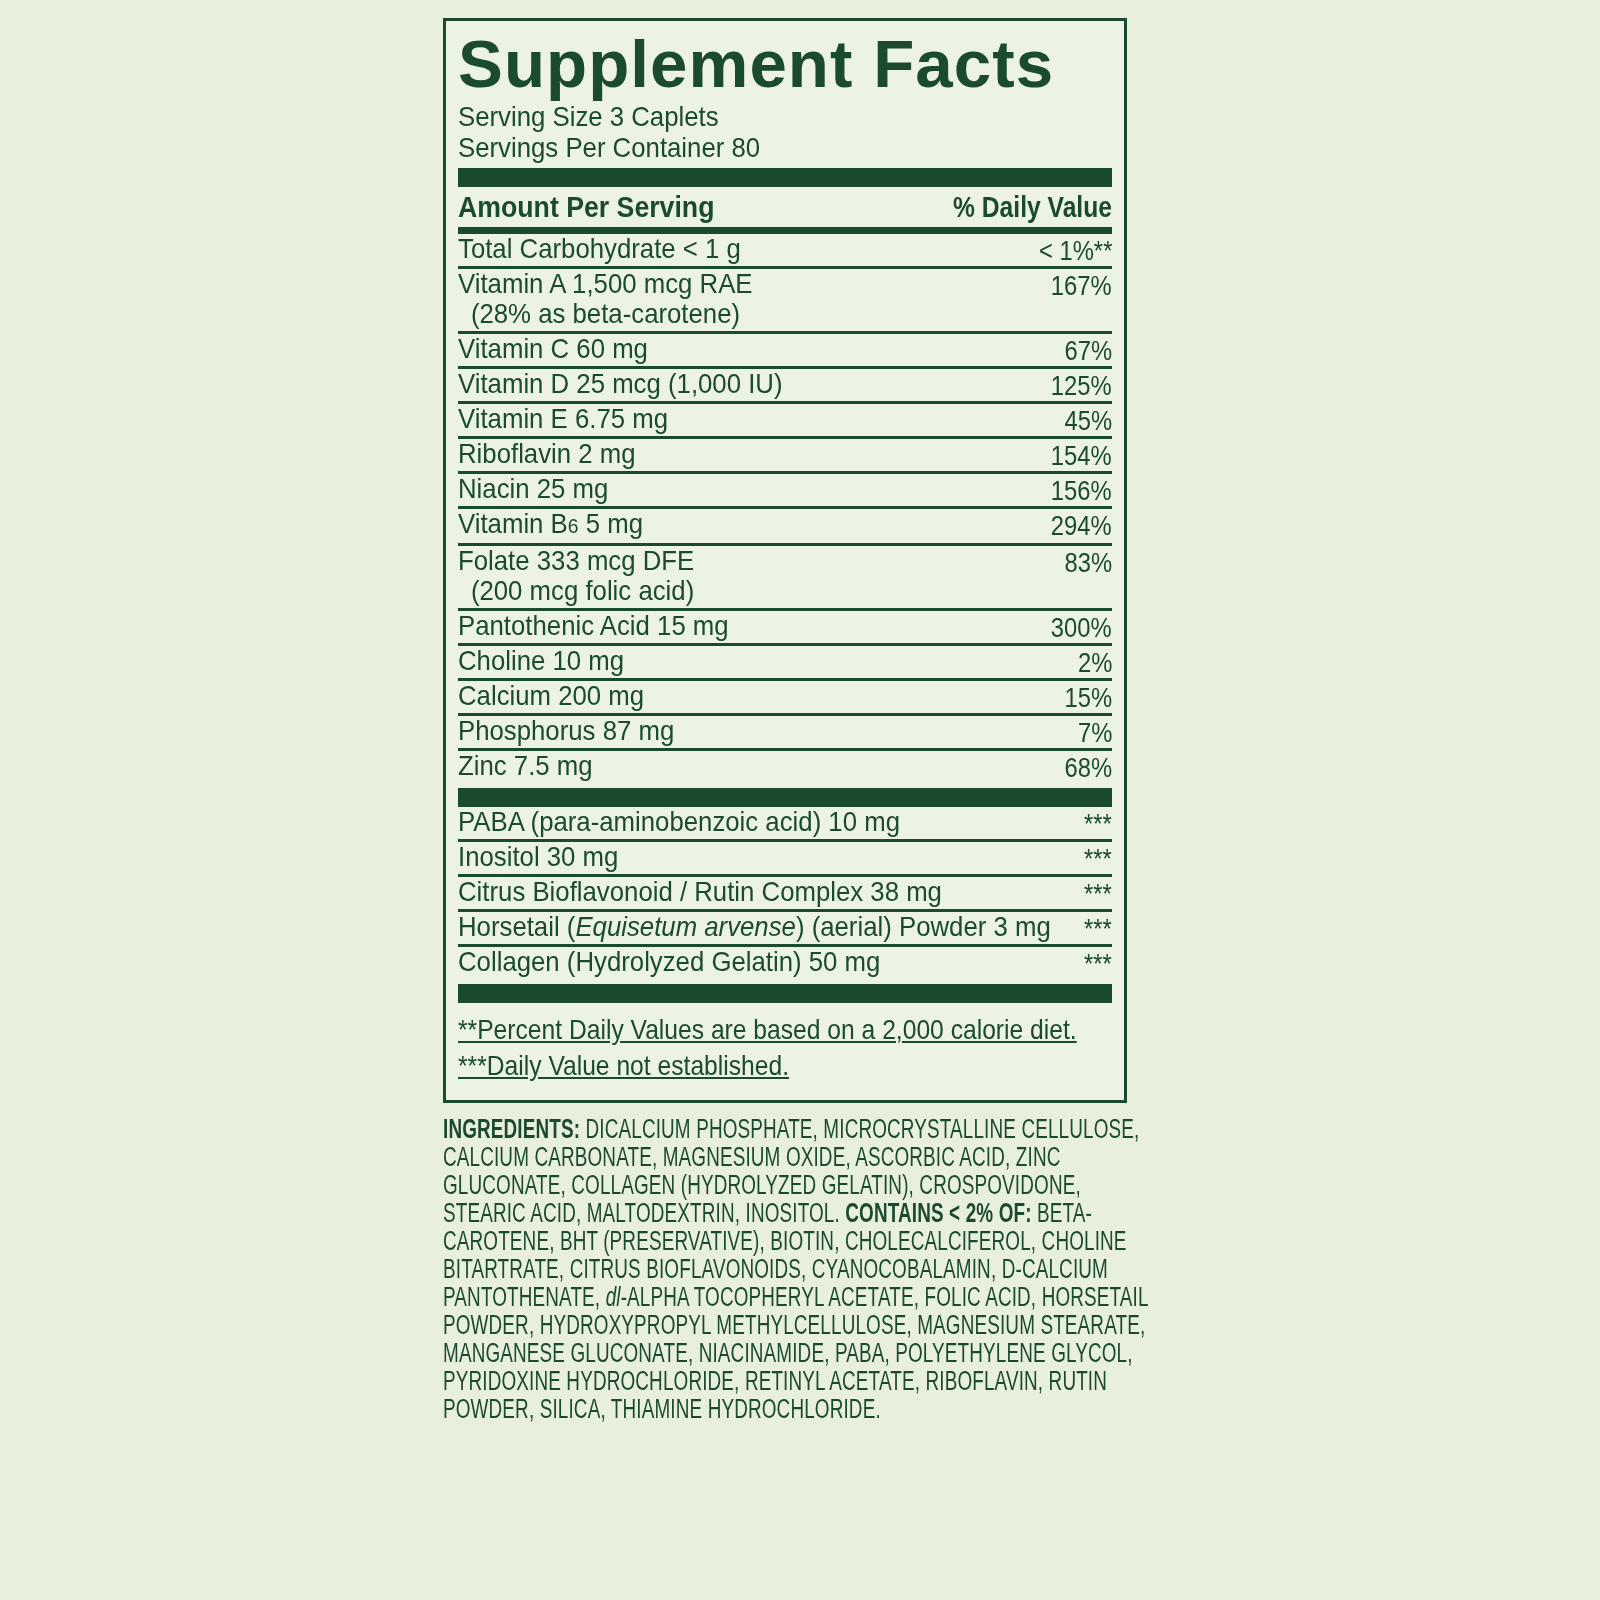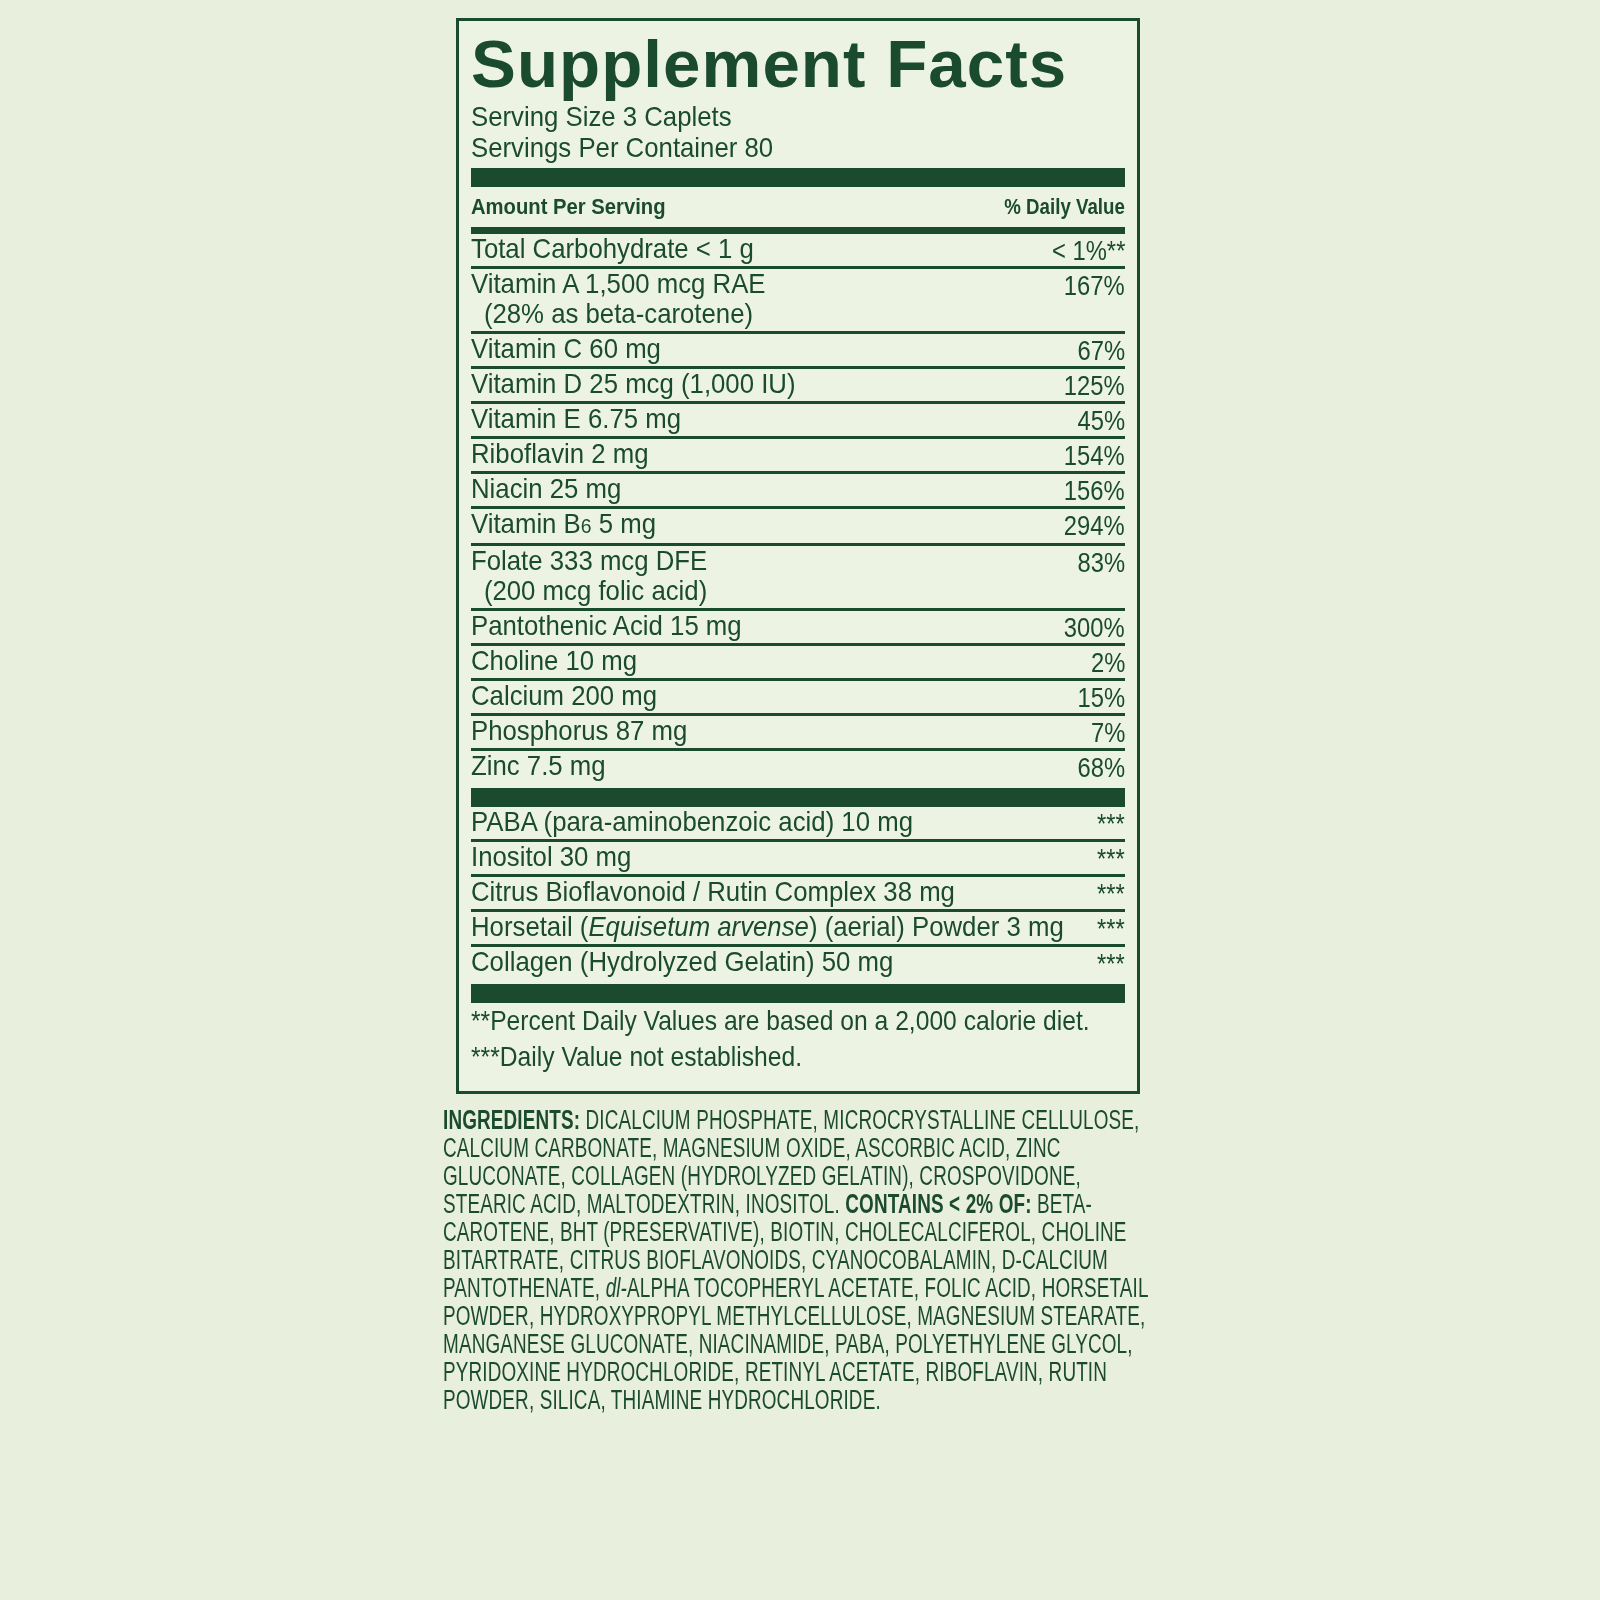--- a/index.html
+++ b/index.html
@@ -11,21 +11,20 @@
   body{
     width:1600px;height:1600px;
     background:var(--page-bg);
     font-family:"Liberation Sans","DejaVu Sans",sans-serif;
     color:var(--ink);
     position:relative;
     overflow:hidden;
   }
   .content{position:absolute;left:443px;top:18px;width:720px;}
   .panel{
-    margin-left:13px;
     width:684px;
     box-sizing:border-box;
     border:3px solid var(--ink);
     background:var(--panel-bg);
     padding:6px 12px 16px 12px;
   }
   .title{
     margin:4px 0 4px 0;
     font-size:66px;
     line-height:66px;
@@ -33,21 +32,21 @@
     letter-spacing:1px;
     white-space:nowrap;
     transform:scaleX(1.02);transform-origin:0 50%;
   }
   .serving{font-size:28px;line-height:31px;white-space:nowrap;}
   .sx{transform:scaleX(.92);transform-origin:0 0;display:block;}
   .bar{height:19px;background:var(--ink);margin-top:5px;}
   .mid{height:7px;background:var(--ink);}
   .hdr{
     display:flex;justify-content:space-between;align-items:baseline;
-    font-weight:bold;font-size:22px;line-height:32px;padding:4px 0 4px 0;
+    font-weight:bold;font-size:29px;line-height:32px;padding:4px 0 4px 0;
   }
   .hdr .left{white-space:nowrap;transform:scaleX(.92);transform-origin:0 50%;}
   .hdr .right{white-space:nowrap;transform:scaleX(.85);transform-origin:100% 50%;}
   .rows{}
   .row{
     position:relative;
     border-bottom:3px solid var(--ink);
     padding:0 0 2px 0;
     font-size:28px;line-height:30px;
     min-height:30px;
@@ -56,21 +55,21 @@
   .lbl{white-space:nowrap;transform:scaleX(.92);transform-origin:0 0;}
   .sub{padding-left:14px;white-space:nowrap;}
   .val{
     position:absolute;right:0;top:2px;
     white-space:nowrap;
     transform:scaleX(.85);transform-origin:100% 0;
   }
   .sm{font-size:21px;}
   .it{font-style:italic;}
   .bd{font-weight:bold;}
-  .footnotes{padding-top:0;font-size:28px;line-height:36px;}
+  .footnotes{padding-top:9px;font-size:28px;line-height:36px;text-decoration:underline;}
   .footnotes div{white-space:nowrap;transform:scaleX(.88);transform-origin:0 0;}
   .ingredients{
     margin:12px 0 0 0;
     width:1010px;
     transform:scaleX(.70);transform-origin:0 0;
     font-size:27px;line-height:28px;
     letter-spacing:.2px;
   }
 </style>
 </head>

